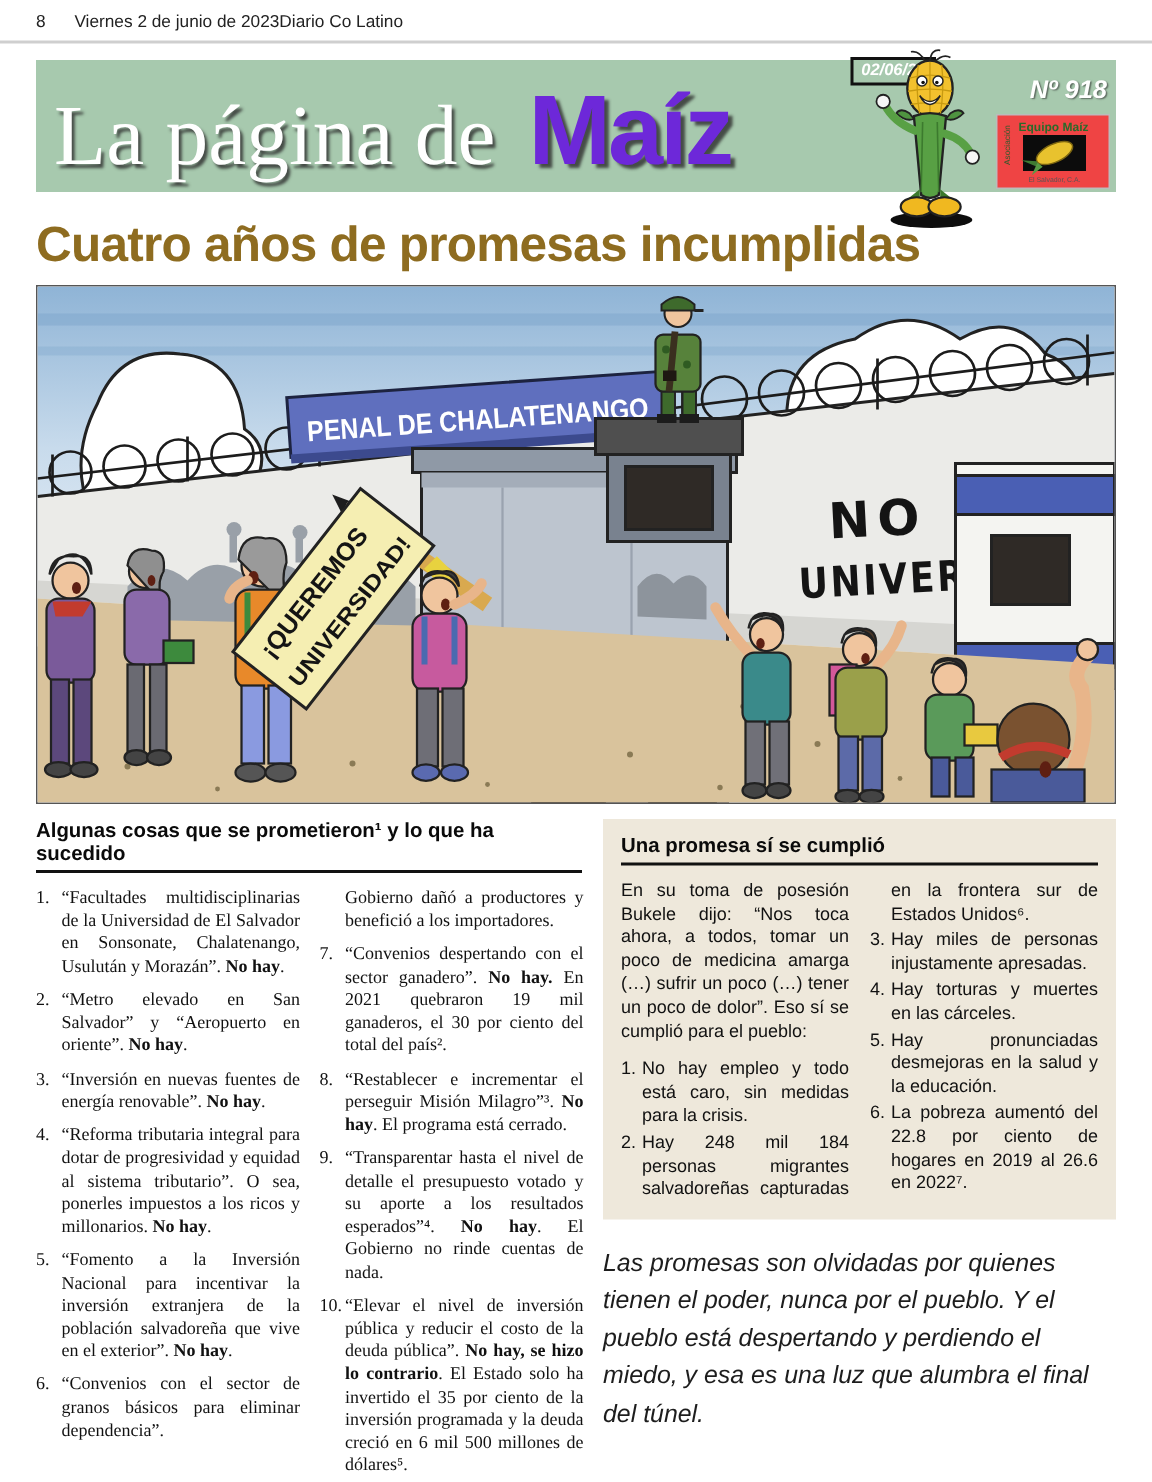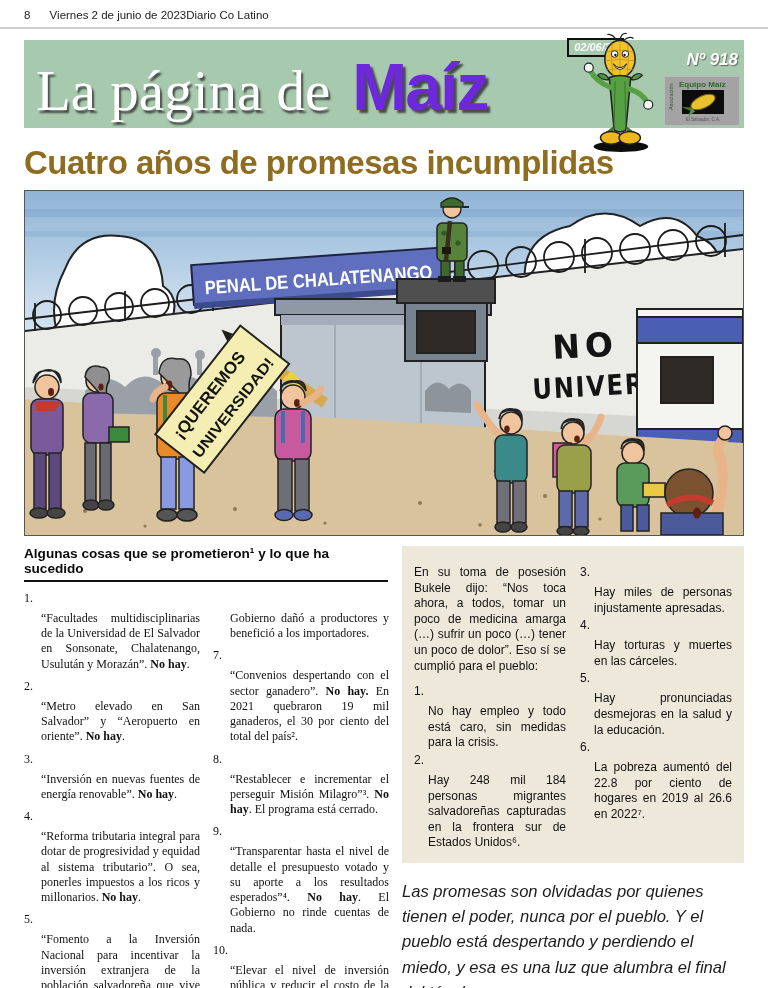--- a/index.html
+++ b/index.html
@@ -12,40 +12,40 @@
   .toprule{height:2px;background:#cfcfcf;}
 
   
   .banner-wrap{position:relative;margin:11px 24px 0;height:88px;}
   .banner{position:absolute;inset:0;background:#a7c9ae;}
   .banner-title{position:absolute;left:12px;bottom:2px;display:flex;align-items:baseline;gap:22px;white-space:nowrap;}
   .t-serif{font-family:"Liberation Serif",serif;font-size:57px;line-height:70px;color:#fff;text-shadow:2px 3px 2px rgba(45,45,45,.8);}
   .t-bold{font-size:66px;line-height:70px;font-weight:900;letter-spacing:-2px;color:#6d28d9;text-shadow:3px 3px 2px rgba(45,45,45,.8);}
   .date-badge{position:absolute;top:-2px;right:120px;background:#a7c9ae;border:2px solid #111;color:#fff;font-size:11px;font-weight:bold;font-style:italic;padding:0 5px;line-height:15px;}
   .issue-no{position:absolute;top:10px;right:6px;color:#fff;font-size:17px;font-weight:900;font-style:italic;text-shadow:1px 1px 1px rgba(45,45,45,.6);}
-  .logo-box{position:absolute;top:36px;right:4px;width:74px;height:48px;background:#a3a3a3;border:1px solid #bbb;display:flex;align-items:center;justify-content:center;}
+  .logo-box{position:absolute;top:36px;right:4px;width:74px;height:48px;background:#ef4444;border:1px solid #bbb;display:flex;align-items:center;justify-content:center;}
   .mascot{position:absolute;top:-8px;right:86px;width:78px;height:122px;z-index:3;}
 
   
   .headline{margin:16px 24px 0;font-size:33px;font-weight:bold;letter-spacing:-.5px;color:#8e6c20;}
   .lede{margin:9px 24px 0;font-size:14.6px;line-height:1.45;color:#0a0a0a;}
 
   
   .cartoon-frame{margin:8px 24px 0;border:1px solid #555;line-height:0;}
 
   
   .content{display:flex;gap:14px;margin:10px 24px 0;}
   .left-sec{width:364px;flex:none;}
   .right-sec{width:342px;flex:none;}
   .sec-head{font-size:13.6px;font-weight:bold;color:#0a0a0a;border-bottom:2.5px solid #111;padding-bottom:4px;}
   .cols{display:flex;gap:13px;margin-top:9px;}
   .pcol{width:176px;flex:none;font-family:"Liberation Serif",serif;font-size:12px;line-height:1.27;text-align:justify;}
   .pitem{display:flex;margin-bottom:7px;}
   .pnum{width:17px;flex:none;}
-  .ptext{flex:1;margin-top:20px;}
+  .ptext{flex:1;}
   .b{font-weight:bold;}
 
   .pbox{background:#eee8db;padding:10px 12px 12px;}
   .pbox-cols{column-count:2;column-gap:14px;margin-top:9px;font-family:Liberation Sans, sans-serif;font-size:12px;line-height:1.3;text-align:justify;}
   .pbox-intro{margin:0 0 10px;}
   .pbox .pnum{width:14px;}
   .pbox .pitem{margin-bottom:2px;}
 
   .quote{margin-top:16px;font-style:italic;font-size:16.6px;line-height:1.52;color:#1d1d1d;}
 </style>
@@ -394,20 +394,21 @@
             <div class="pitem">
               <span class="pnum">10.</span>
               <span class="ptext"><span>“Elevar el nivel de inversión pública y reducir el costo de la deuda pública”. </span><span class="b">No hay, se hizo lo contrario</span><span>. El Estado solo ha invertido el 35 por ciento de la inversión programada y la deuda creció en 6 mil 500 millones de dólares⁵.</span></span>
             </div>
           </div>
       </div>
     </div>
 
     <div class="right-sec">
       <div class="pbox">
+        <div class="sec-head">Una promesa sí se cumplió</div>
         <div class="pbox-cols">
           <p class="pbox-intro">En su toma de posesión Bukele dijo: “Nos toca ahora, a todos, tomar un poco de medicina amarga (…) sufrir un poco (…) tener un poco de dolor”. Eso sí se cumplió para el pueblo:</p>
           <div>
               <div class="pitem">
                 <span class="pnum">1.</span>
                 <span class="ptext"><span>No hay empleo y todo está caro, sin medidas para la crisis.</span></span>
               </div>
               <div class="pitem">
                 <span class="pnum">2.</span>
                 <span class="ptext"><span>Hay 248 mil 184 personas migrantes salvadoreñas capturadas en la frontera sur de Estados Unidos⁶.</span></span>

